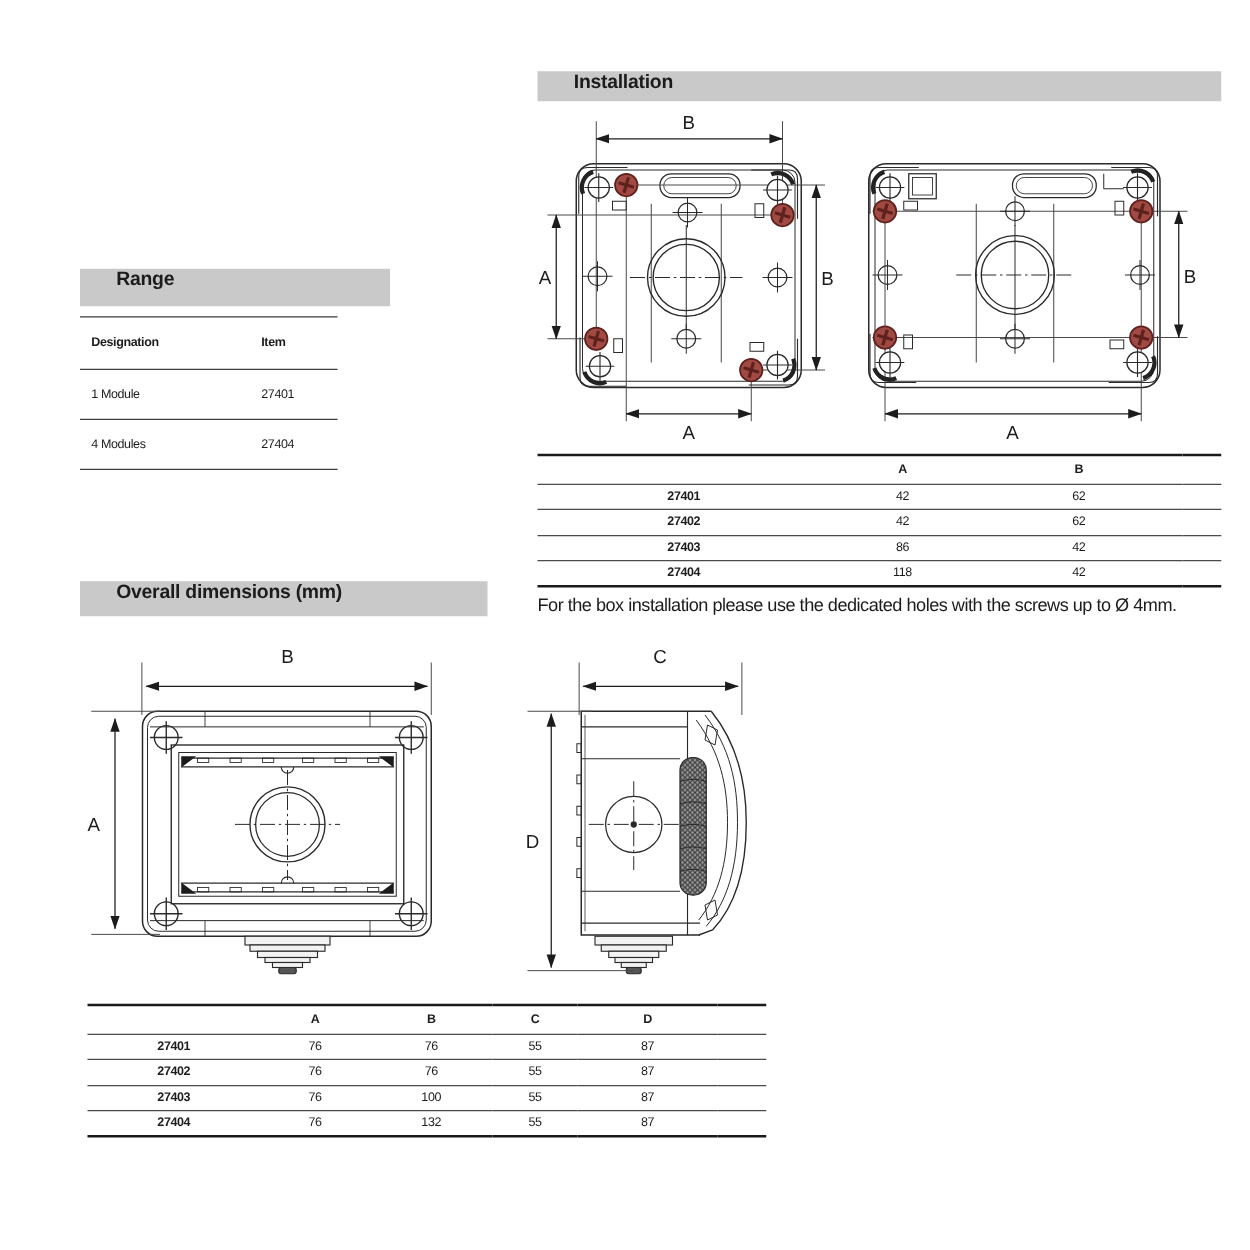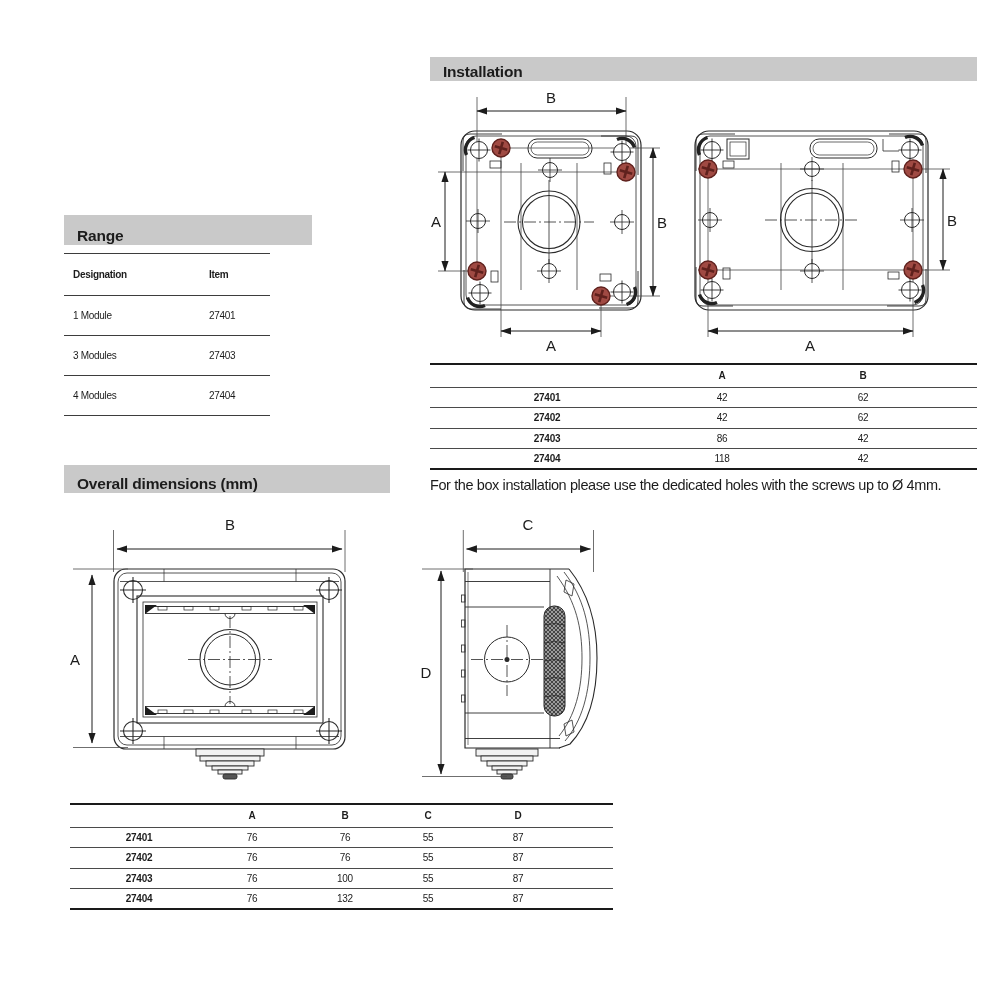--- a/index.html
+++ b/index.html
@@ -2,22 +2,22 @@
 <html><head>
 <meta charset="utf-8">
 <style>
   * { margin:0; padding:0; box-sizing:border-box; }
   html,body { background:#fff; }
   body {
     width:1000px; height:1000px; position:relative; overflow:hidden;
     font-family:"Liberation Sans", sans-serif; color:#1c1c1c;
   }
   .section-header {
-    position:absolute; background:#c9c9c9; display:flex; align-items:flex-end;
-    font-weight:bold; font-size:15.5px; letter-spacing:-0.2px; padding-left:13px;
+    position:absolute; background:#c9c9c9; display:flex; align-items:flex-start;
+    font-weight:bold; font-size:15.5px; letter-spacing:-0.2px; padding-left:29px;
   }
   #range-header { left:64px; top:215px; width:248px; height:30px; }
   #installation-header { left:430px; top:57px; width:547px; height:24px; }
   #overall-header { left:64px; top:465px; width:326px; height:28px; }
 
   table { border-collapse:collapse; table-layout:fixed; position:absolute; }
   td, th { font-size:10px; letter-spacing:-0.3px; overflow:hidden; white-space:nowrap; }
 
   
   #range-table { left:64px; top:253px; width:206px; }
@@ -54,24 +54,20 @@
 
 <table id="range-table">
   <tbody>
       <tr>
     <th style="width:136px">Designation</th>
     <th>Item</th>
   </tr>
   <tr>
     <td>1 Module</td>
     <td>27401</td>
-  </tr>
-  <tr>
-    <td>3 Modules</td>
-    <td>27403</td>
   </tr>
   <tr>
     <td>4 Modules</td>
     <td>27404</td>
   </tr>
 </tbody>
   </table>
 
 <div class="section-header" id="installation-header">
   <span>Installation</span>

